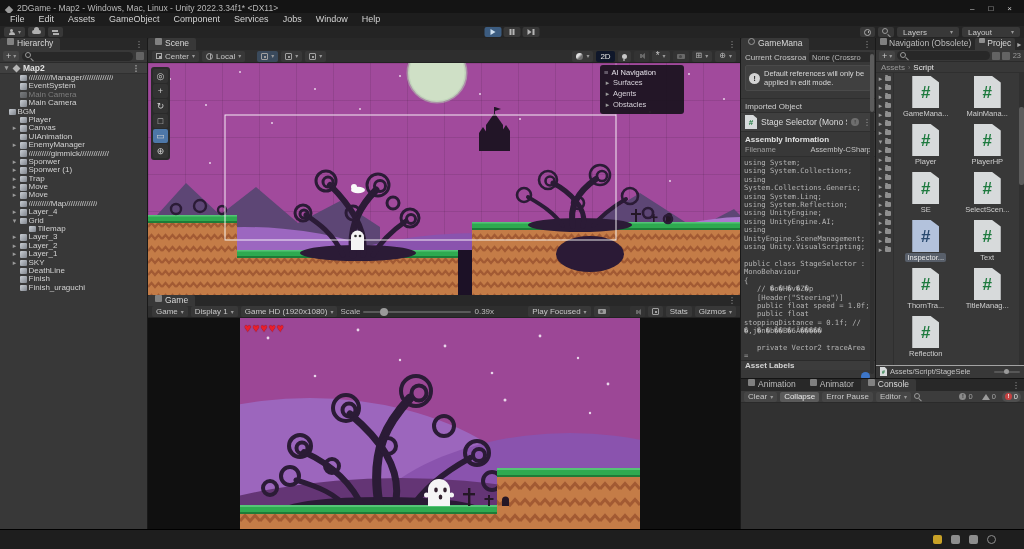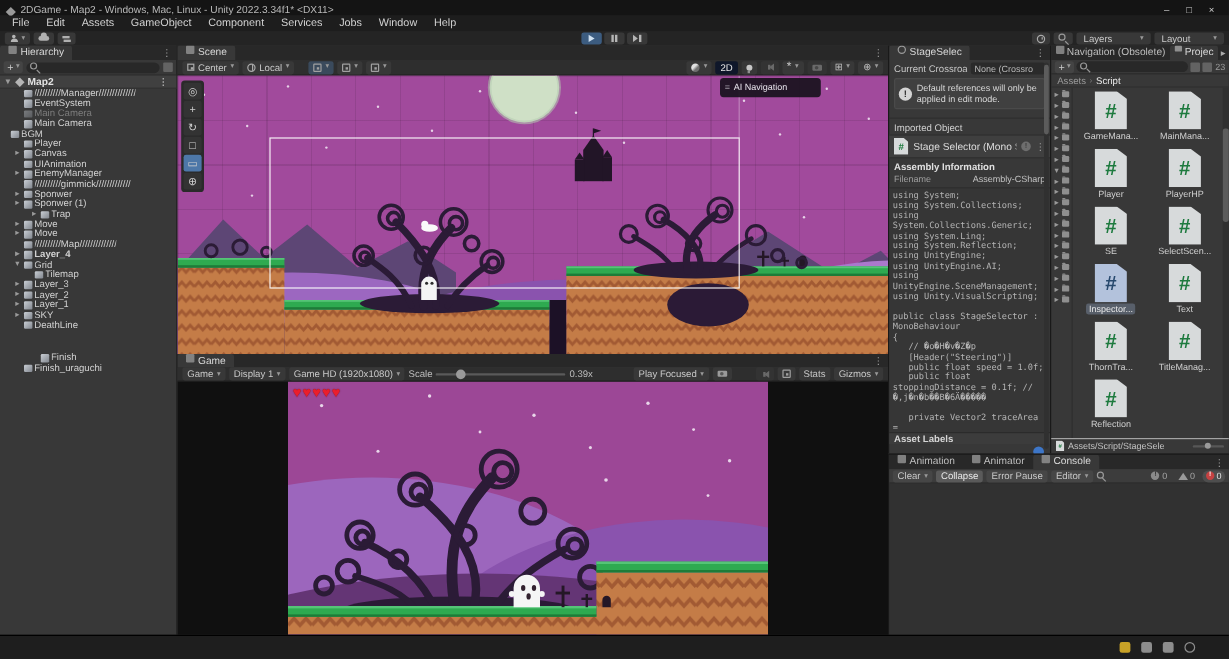--- a/index.html
+++ b/index.html
@@ -335,41 +335,41 @@
       <div class="hrow" style="padding-left: 11px;">
         <span class="harrow">▸</span>
         <span class="cube"></span>
         <span class="hlabel">Sponwer</span>
       </div>
       <div class="hrow" style="padding-left: 11px;">
         <span class="harrow">▸</span>
         <span class="cube"></span>
         <span class="hlabel">Sponwer (1)</span>
       </div>
-      <div class="hrow" style="padding-left: 25px;">
+      <div class="hrow" style="padding-left: 11px;">
         <span class="harrow">▸</span>
         <span class="cube"></span>
         <span class="hlabel">Trap</span>
       </div>
       <div class="hrow" style="padding-left: 11px;">
         <span class="harrow">▸</span>
         <span class="cube"></span>
         <span class="hlabel">Move</span>
       </div>
       <div class="hrow" style="padding-left: 11px;">
         <span class="harrow">▸</span>
         <span class="cube"></span>
         <span class="hlabel">Move</span>
       </div>
       <div class="hrow" style="padding-left: 11px;">
         <span class="harrow"></span>
         <span class="cube"></span>
         <span class="hlabel">//////////Map//////////////</span>
       </div>
-      <div class="hrow" style="padding-left: 11px; font-weight: bold;">
+      <div class="hrow" style="padding-left: 11px;">
         <span class="harrow">▸</span>
         <span class="cube"></span>
         <span class="hlabel">Layer_4</span>
       </div>
       <div class="hrow" style="padding-left: 11px;">
         <span class="harrow">▾</span>
         <span class="cube"></span>
         <span class="hlabel">Grid</span>
       </div>
       <div class="hrow" style="padding-left: 20px;">
@@ -395,21 +395,21 @@
       <div class="hrow" style="padding-left: 11px;">
         <span class="harrow">▸</span>
         <span class="cube"></span>
         <span class="hlabel">SKY</span>
       </div>
       <div class="hrow" style="padding-left: 11px;">
         <span class="harrow"></span>
         <span class="cube"></span>
         <span class="hlabel">DeathLine</span>
       </div>
-      <div class="hrow" style="padding-left: 25px; margin-top: 19px;">
+      <div class="hrow" style="padding-left: 11px;">
         <span class="harrow"></span>
         <span class="cube"></span>
         <span class="hlabel">Finish</span>
       </div>
       <div class="hrow" style="padding-left: 11px;">
         <span class="harrow"></span>
         <span class="cube"></span>
         <span class="hlabel">Finish_uraguchi</span>
       </div>
     </div>
@@ -622,20 +622,34 @@
         </div>
         <div class="tool-btn">
           <span class="tool-glyph">⊕</span>
         </div>
       </div>
     <div class="nav-overlay">
       <div class="nav-head">
         <span style="color:#9a93a0">≡</span>
         <span>AI Navigation</span>
       </div>
+      <div id="nav-items">
+          <div class="nav-row">
+            <span class="harrow">▸</span>
+            <span>Surfaces</span>
+          </div>
+          <div class="nav-row">
+            <span class="harrow">▸</span>
+            <span>Agents</span>
+          </div>
+          <div class="nav-row">
+            <span class="harrow">▸</span>
+            <span>Obstacles</span>
+          </div>
+        </div>
     </div>
   </div>
 </div>
 
 <div id="game-panel">
   <div class="tabbar" style="height:11px">
     <div class="tab active">
       <span class="tab-ico"></span>
       <span>Game</span>
     </div>
@@ -762,21 +776,21 @@
       </svg>
       <div id="hearts"><span class="heart">♥</span><span class="heart">♥</span><span class="heart">♥</span><span class="heart">♥</span><span class="heart">♥</span></div>
     </div>
   </div>
 </div>
 
 <div id="inspector">
   <div class="tabbar">
     <div class="tab active">
       <span class="insp-ico"></span>
-      <span>StageSelec</span>
+      <span>GameMana</span>
     </div>
     <span class="kebab">⋮</span>
   </div>
   <div class="irow">
     <span class="ilabel">Current Crossroad</span>
     <div class="ifield">
       <span>None (Crossro</span>
       <span class="obj-pick"></span>
     </div>
   </div>

